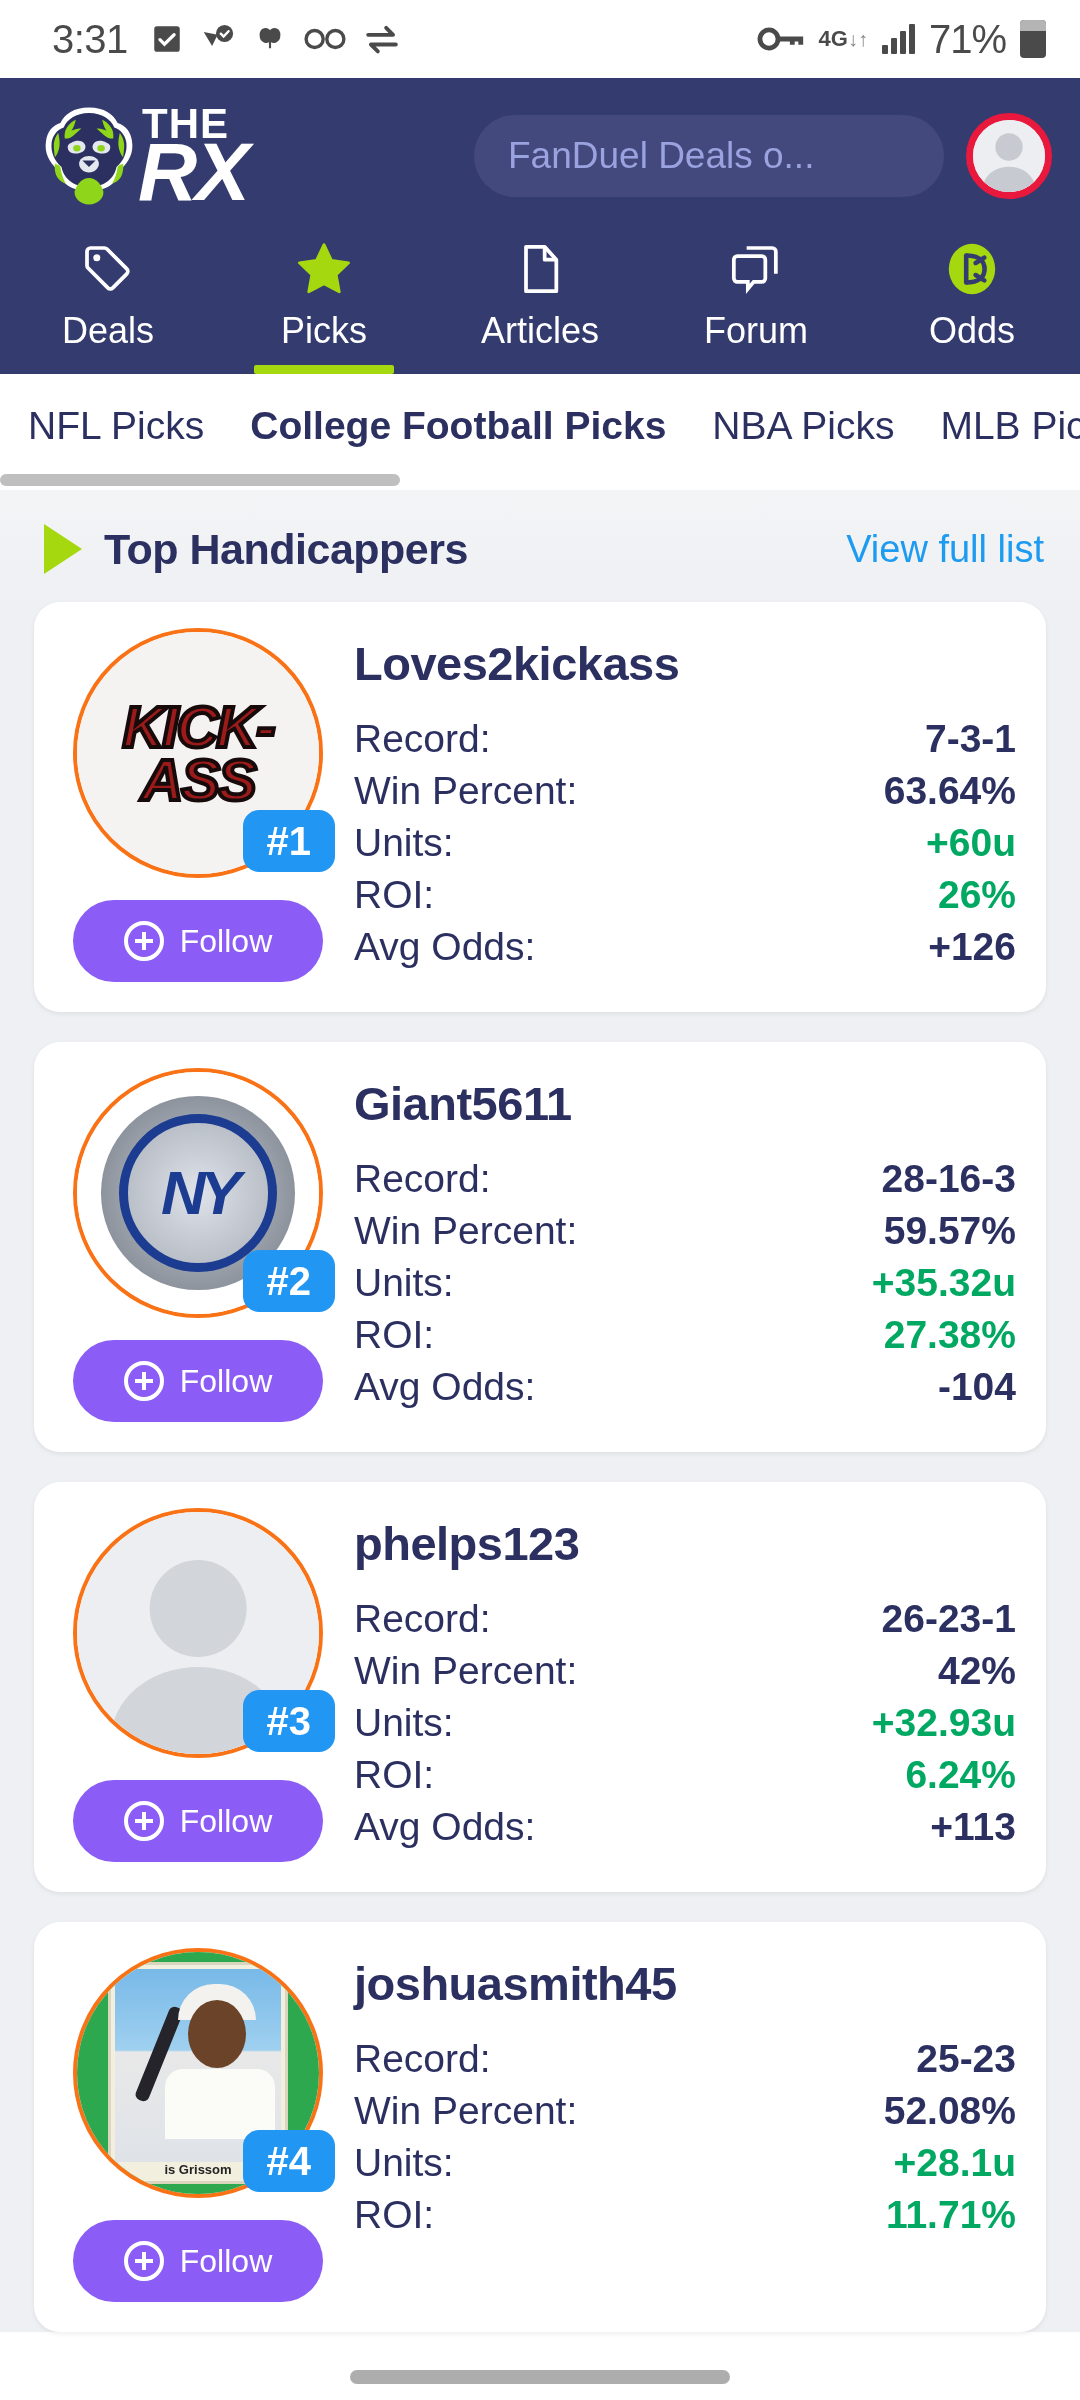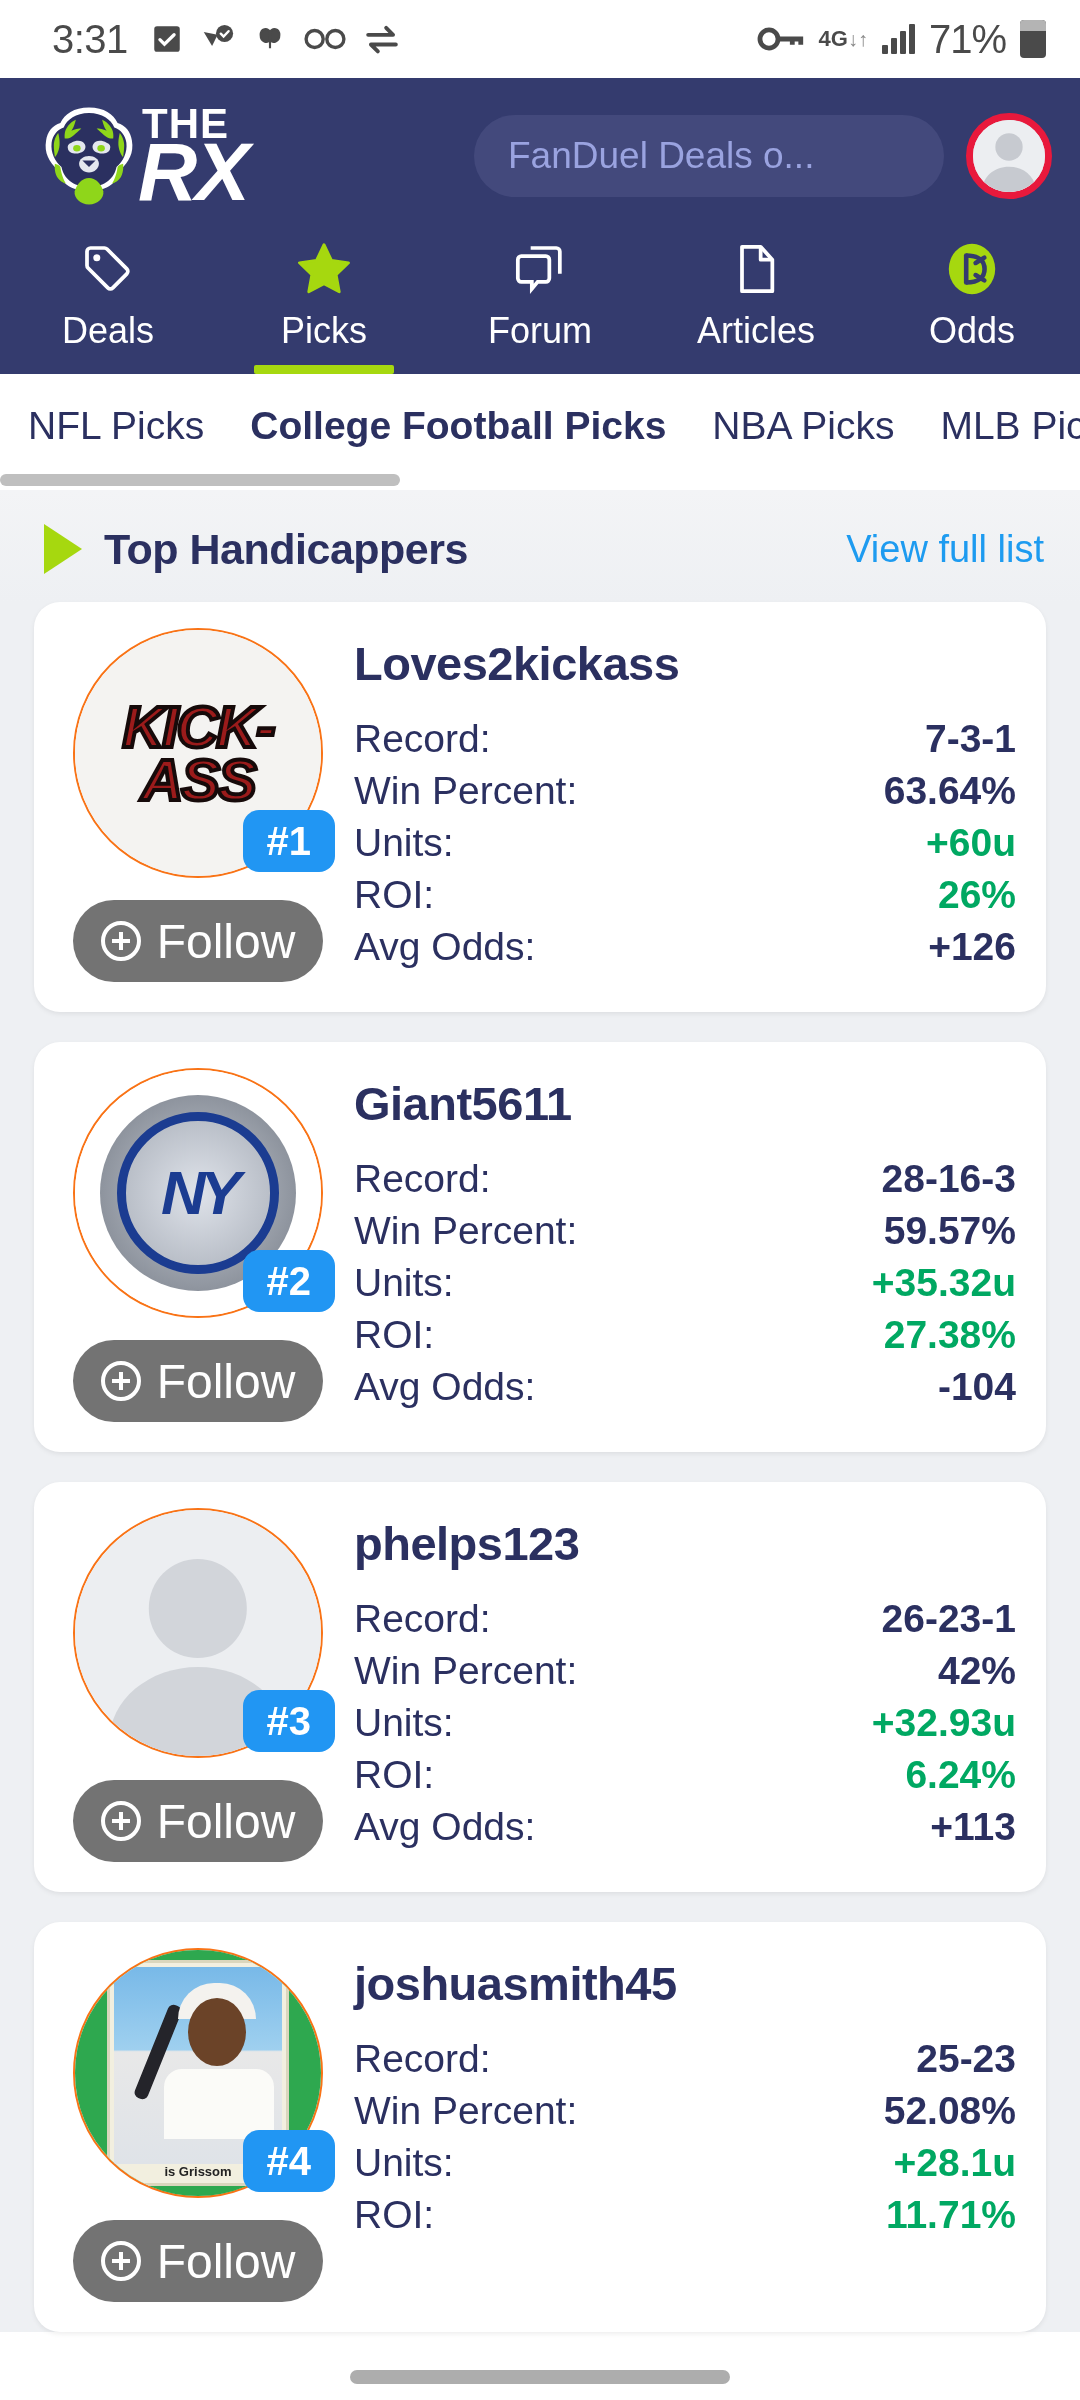--- a/index.html
+++ b/index.html
@@ -126,33 +126,33 @@
 
   .card{
     background:#fff; border-radius:26px; margin:0 34px 30px 34px;
     display:flex; padding:26px 30px 30px 30px;
     box-shadow:0 2px 5px rgba(0,0,0,0.07);
   }
   .card-left{ width:268px; flex:none; display:flex; flex-direction:column; align-items:center; }
   .av-holder{ position:relative; width:250px; height:250px; }
   .av-circle{
     width:250px;height:250px;border-radius:50%;overflow:hidden;
-    border:2px solid #f97316; background:#fff;
+    border:4px solid #f97316; background:#fff;
     display:flex;align-items:center;justify-content:center;
   }
   .rank-badge{
     position:absolute; right:-12px; bottom:6px;
     background:#2196f3; color:#fff; font-size:40px; font-weight:bold;
     padding:10px 24px; border-radius:16px; line-height:1.05;
   }
   .follow-btn{
-    margin-top:22px; background:#737373; color:#fff;
+    margin-top:22px; background:#8b5cf6; color:#fff;
     border-radius:48px; height:82px; width:250px;
     display:flex; align-items:center; justify-content:center; gap:16px;
-    font-size:48px; border:none; cursor:pointer;
+    font-size:32px; border:none; cursor:pointer;
     font-family:"Liberation Sans", sans-serif;
   }
   .plus-circ{
     width:40px;height:40px;border:4px solid #fff;border-radius:50%;
     position:relative; flex:none;
   }
   .plus-circ::before,.plus-circ::after{
     content:"";position:absolute;background:#fff;
   }
   .plus-circ::before{ left:7px;right:7px;top:14px;height:4px; }
@@ -314,35 +314,35 @@
           <path d="M12 2.6l2.9 6.1 6.6.9-4.8 4.6 1.2 6.6L12 17.7 6.1 20.8l1.2-6.6L2.5 9.6l6.6-.9z" fill="#a6d80f" stroke="#a6d80f" stroke-width="1.1" stroke-linejoin="round"></path>
         </svg>
       </div>
       <div class="navlabel">Picks</div>
       <div class="underline"></div>
     </div>
 
     <div class="navitem">
       <div class="navicon">
         <svg width="56" height="56" viewBox="0 0 24 24">
-          <path d="M8 3h11a1.5 1.5 0 011.5 1.5V14" fill="none" stroke="#ffffff" stroke-width="1.6"></path>
-          <path d="M4 6.5h10.5A1.5 1.5 0 0116 8v8a1.5 1.5 0 01-1.5 1.5H11l-2.5 3-0-3H4A1.5 1.5 0 012.5 16V8A1.5 1.5 0 014 6.5z" fill="none" stroke="#ffffff" stroke-width="1.6"></path>
-        </svg>
-      </div>
-      <div class="navlabel">Forum</div>
+          <path d="M6 2.5h8L19 8v13.5H6z" fill="none" stroke="#ffffff" stroke-width="1.6" stroke-linejoin="round"></path>
+          <path d="M14 2.5V8h5" fill="none" stroke="#ffffff" stroke-width="1.6" stroke-linejoin="round"></path>
+        </svg>
+      </div>
+      <div class="navlabel">Articles</div>
     </div>
 
     <div class="navitem">
       <div class="navicon">
         <svg width="56" height="56" viewBox="0 0 24 24">
-          <path d="M6 2.5h8L19 8v13.5H6z" fill="none" stroke="#ffffff" stroke-width="1.6" stroke-linejoin="round"></path>
-          <path d="M14 2.5V8h5" fill="none" stroke="#ffffff" stroke-width="1.6" stroke-linejoin="round"></path>
-        </svg>
-      </div>
-      <div class="navlabel">Articles</div>
+          <path d="M8 3h11a1.5 1.5 0 011.5 1.5V14" fill="none" stroke="#ffffff" stroke-width="1.6"></path>
+          <path d="M4 6.5h10.5A1.5 1.5 0 0116 8v8a1.5 1.5 0 01-1.5 1.5H11l-2.5 3-0-3H4A1.5 1.5 0 012.5 16V8A1.5 1.5 0 014 6.5z" fill="none" stroke="#ffffff" stroke-width="1.6"></path>
+        </svg>
+      </div>
+      <div class="navlabel">Forum</div>
     </div>
 
     <div class="navitem">
       <div class="navicon">
         <svg width="58" height="58" viewBox="0 0 24 24">
           <ellipse cx="12" cy="12" rx="9.6" ry="10.4" fill="#a6d80f"></ellipse>
           <path d="M9.6 6.4v11.2" stroke="#343b6e" stroke-width="1.9" stroke-linecap="round"></path>
           <path d="M9.6 6.4c5.3 0 7.6 2.3 7.6 5.6s-2.3 5.6-7.6 5.6" fill="none" stroke="#343b6e" stroke-width="1.9"></path>
           <path d="M13.5 9.5l3.6-2.2M13.5 14.5l3.6 2.2" stroke="#343b6e" stroke-width="1.9" stroke-linecap="round"></path>
         </svg>

